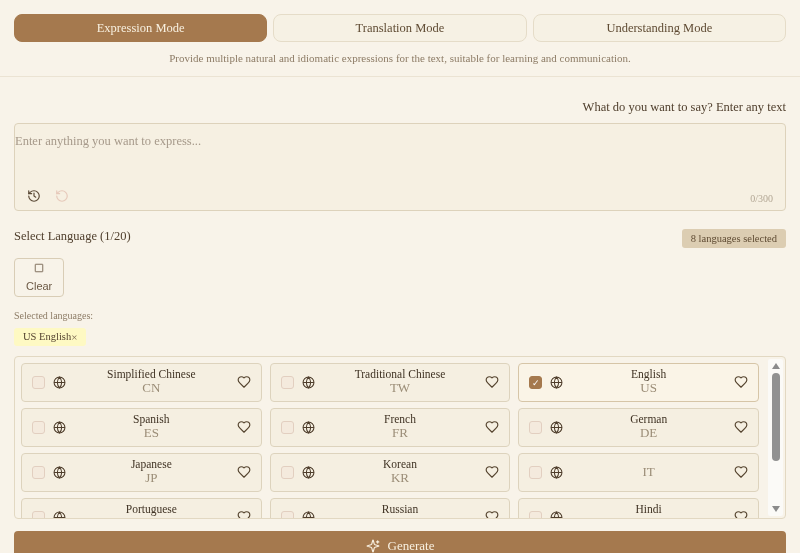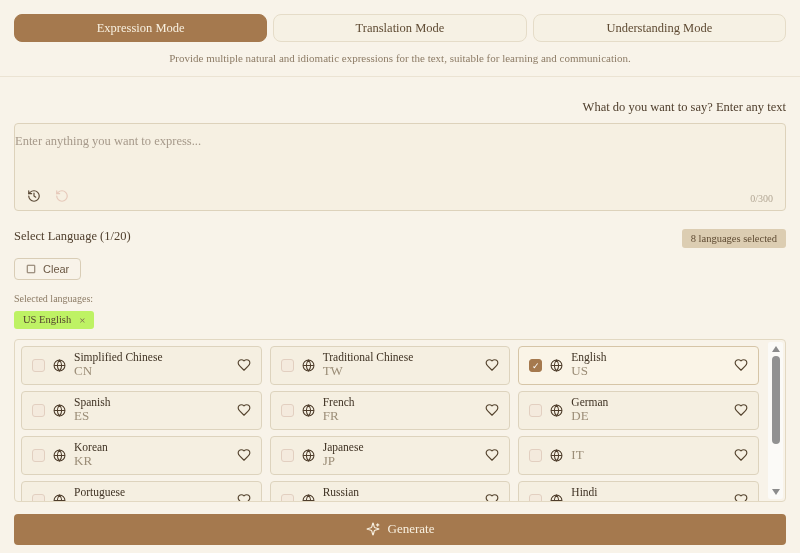--- a/index.html
+++ b/index.html
@@ -45,29 +45,29 @@
   
   .lang-header { margin-top: 18px; display: flex; justify-content: space-between; align-items: flex-start; }
   .lang-title { font-size: 12.5px; color: #4f3e2c; }
   .badge {
     background: #dccdb2; color: #5f4b33; font-size: 10.5px;
     padding: 4px 9px; border-radius: 3px;
   }
   .clear-btn {
     margin-top: 10px; display: inline-flex; align-items: center; gap: 7px;
     background: #f8f3e9; border: 1px solid #d9cdb6; border-radius: 4px;
-    padding: 4px 11px; font-size: 11px; color: #6b5844; cursor: pointer;
+    padding: 4px 11px; font-size: 11px; color: #6b5844; cursor: pointer; flex-direction: column;
   }
   .clear-btn svg { width: 10px; height: 10px; color: #6b5844; }
 
   .selected-label { margin-top: 13px; font-size: 10px; color: #8d7c66; }
   .chips { margin-top: 5px; }
   .chip {
-    display: inline-flex; align-items: center; gap: 8px;
-    background: #bef264; color: #54432f; font-size: 10.5px;
+    display: inline-flex; align-items: center; 
+    background: #fef9c3; color: #54432f; font-size: 10.5px;
     padding: 3px 9px; border-radius: 3px;
   }
   .chip-close { cursor: pointer; color: #7a6750; font-size: 11px; }
 
   
   .lang-container {
     margin-top: 10px; position: relative; height: 163px;
     border: 1px solid #e2d8c2; border-radius: 4px;
     padding: 6px 26px 6px 6px; overflow: hidden;
   }
@@ -79,21 +79,21 @@
   }
   .card.selected { background: #faf4e7; border-color: #d6c5a7; }
   .cb {
     width: 13px; height: 13px; flex: none;
     background: #f4eadd; border: 1px solid #e2cfc0; border-radius: 3px;
     font-size: 9px; line-height: 12px; text-align: center; color: #fff;
   }
   .cb.checked { background: #a5794e; border-color: #a5794e; }
   .globe { flex: none; width: 13px; height: 13px; color: #4f3e2c; }
   .globe svg { width: 13px; height: 13px; display: block; }
-  .lang-info { flex: 1; line-height: 1.15; }
+  .lang-info { flex: 1; line-height: 1.15; text-align: center; }
   .lang-name { font-size: 11.5px; color: #3f3223; }
   .lang-code { font-size: 13px; color: #9b8d77; }
   .heart { flex: none; width: 14px; height: 14px; color: #55442f; cursor: pointer; }
   .heart svg { width: 14px; height: 14px; display: block; }
 
   
   .scrollbar {
     position: absolute; top: 2px; right: 2px; bottom: 2px; width: 15px;
     background: #fbfaf7; border-radius: 2px;
   }
@@ -299,42 +299,42 @@
   <div class="card">
     <span class="cb"></span>
     <span class="globe">
       <svg viewBox="0 0 24 24" fill="none" stroke="currentColor" stroke-width="2">
         <circle cx="12" cy="12" r="10"></circle>
         <path d="M12 2a15.3 15.3 0 0 1 4 10 15.3 15.3 0 0 1-4 10 15.3 15.3 0 0 1-4-10 15.3 15.3 0 0 1 4-10z"></path>
         <path d="M2 12h20"></path>
       </svg>
     </span>
     <span class="lang-info">
+      <div class="lang-name">Japanese</div>
+      <div class="lang-code">JP</div>
+    </span>
+    <span class="heart">
+      <svg viewBox="0 0 24 24" fill="none" stroke="currentColor" stroke-width="2" stroke-linecap="round" stroke-linejoin="round">
+        <path d="M19 14c1.49-1.46 3-3.21 3-5.5A5.5 5.5 0 0 0 16.5 3c-1.76 0-3 .5-4.5 2-1.5-1.5-2.74-2-4.5-2A5.5 5.5 0 0 0 2 8.5c0 2.3 1.5 4.05 3 5.5l7 7z"></path>
+      </svg>
+    </span>
+  </div>
+
+  <div class="card">
+    <span class="cb"></span>
+    <span class="globe">
+      <svg viewBox="0 0 24 24" fill="none" stroke="currentColor" stroke-width="2">
+        <circle cx="12" cy="12" r="10"></circle>
+        <path d="M12 2a15.3 15.3 0 0 1 4 10 15.3 15.3 0 0 1-4 10 15.3 15.3 0 0 1-4-10 15.3 15.3 0 0 1 4-10z"></path>
+        <path d="M2 12h20"></path>
+      </svg>
+    </span>
+    <span class="lang-info">
       <div class="lang-name">Korean</div>
       <div class="lang-code">KR</div>
-    </span>
-    <span class="heart">
-      <svg viewBox="0 0 24 24" fill="none" stroke="currentColor" stroke-width="2" stroke-linecap="round" stroke-linejoin="round">
-        <path d="M19 14c1.49-1.46 3-3.21 3-5.5A5.5 5.5 0 0 0 16.5 3c-1.76 0-3 .5-4.5 2-1.5-1.5-2.74-2-4.5-2A5.5 5.5 0 0 0 2 8.5c0 2.3 1.5 4.05 3 5.5l7 7z"></path>
-      </svg>
-    </span>
-  </div>
-
-  <div class="card">
-    <span class="cb"></span>
-    <span class="globe">
-      <svg viewBox="0 0 24 24" fill="none" stroke="currentColor" stroke-width="2">
-        <circle cx="12" cy="12" r="10"></circle>
-        <path d="M12 2a15.3 15.3 0 0 1 4 10 15.3 15.3 0 0 1-4 10 15.3 15.3 0 0 1-4-10 15.3 15.3 0 0 1 4-10z"></path>
-        <path d="M2 12h20"></path>
-      </svg>
-    </span>
-    <span class="lang-info">
-      <div class="lang-name">Japanese</div>
-      <div class="lang-code">JP</div>
     </span>
     <span class="heart">
       <svg viewBox="0 0 24 24" fill="none" stroke="currentColor" stroke-width="2" stroke-linecap="round" stroke-linejoin="round">
         <path d="M19 14c1.49-1.46 3-3.21 3-5.5A5.5 5.5 0 0 0 16.5 3c-1.76 0-3 .5-4.5 2-1.5-1.5-2.74-2-4.5-2A5.5 5.5 0 0 0 2 8.5c0 2.3 1.5 4.05 3 5.5l7 7z"></path>
       </svg>
     </span>
   </div>
 
   <div class="card">
     <span class="cb"></span>

